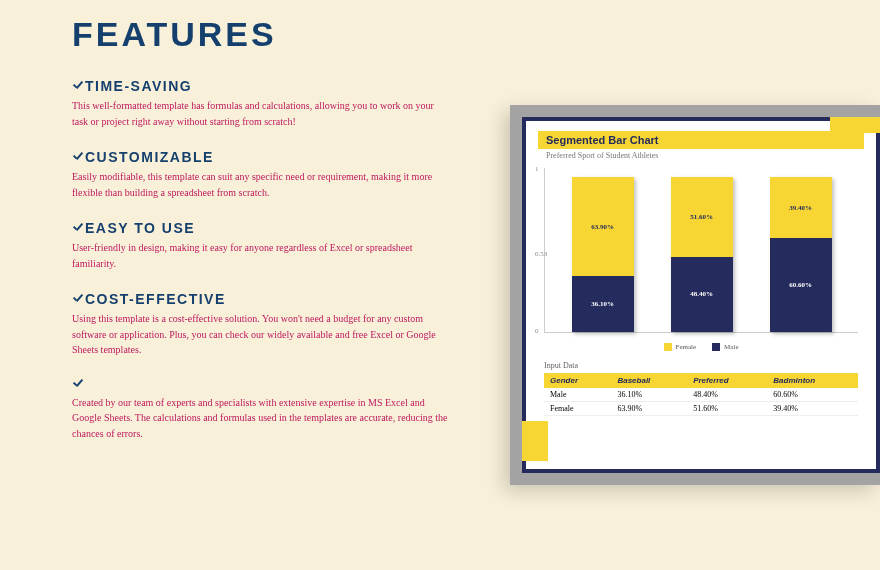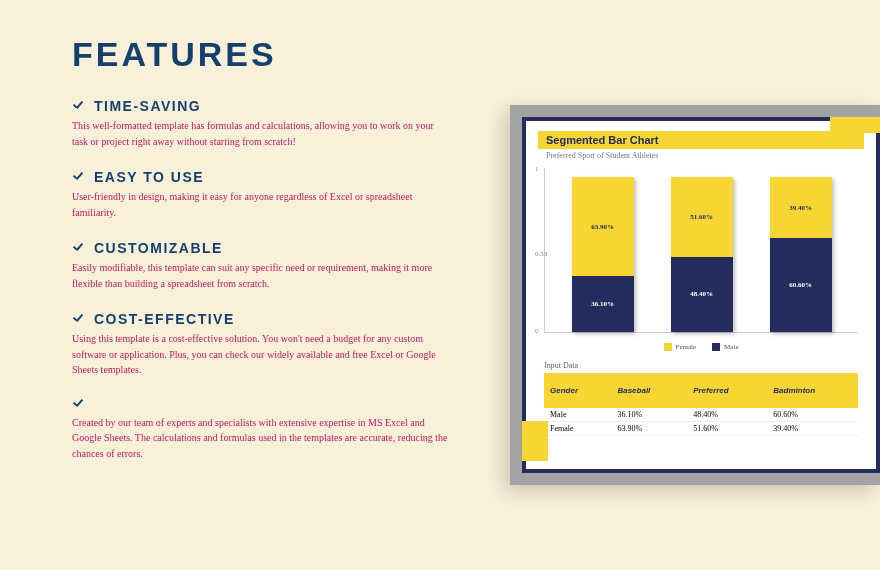--- a/index.html
+++ b/index.html
@@ -1,21 +1,21 @@
 <!DOCTYPE html>
 <html><head>
 <meta charset="utf-8">
 <style>
 *{margin:0;padding:0;box-sizing:border-box}
 body{background:#f8f0d9;width:880px;height:570px;font-family:Georgia,serif;overflow:hidden;position:relative}
-.content{display:flex;padding:35px 0 0 72px}
+.content{display:flex;padding:15px 0 0 72px}
 .left{width:390px}
 .heading{font-family:Arial,sans-serif;font-weight:900;font-size:34px;letter-spacing:3px;color:#15406e;margin-bottom:24px}
 .feature{margin-bottom:20px}
-.feature-head{display:flex;align-items:center;gap:9px;margin-bottom:4px}
+.feature-head{display:flex;align-items:center;margin-bottom:4px}
 .check{width:13px;height:13px;position:relative;flex-shrink:0}
 .check::before{content:'';position:absolute;left:1px;top:5px;width:4px;height:2px;background:#15406e;transform:rotate(45deg)}
 .check::after{content:'';position:absolute;left:3px;top:4px;width:9px;height:2px;background:#15406e;transform:rotate(-50deg)}
 .feature-title{font-family:Arial,sans-serif;font-weight:700;font-size:14px;letter-spacing:1.5px;color:#15406e}
 .feature-desc{font-size:10px;line-height:1.55;color:#be185d;max-width:380px}
 .preview{position:absolute;right:0;top:105px;width:370px;height:380px;background:#a3a3a3;box-shadow:-6px 6px 18px rgba(0,0,0,.18);overflow:hidden}
 .preview-inner{position:absolute;top:12px;left:12px;right:0;bottom:12px;border:4px solid #252b5c;background:#fff}
 .chart-title-bar{background:#f7d633;margin:10px 12px 0 12px;padding:3px 8px}
 .chart-title{font-family:Arial,sans-serif;font-weight:700;font-size:11px;color:#252b5c}
 .chart-sub{font-size:8px;color:#777;margin:2px 20px 8px}
@@ -26,21 +26,21 @@
 .bar{width:62px;height:155px;display:flex;flex-direction:column;position:relative;box-shadow:2px 2px 4px rgba(0,0,0,.25)}
 .seg{display:flex;align-items:center;justify-content:center;font-size:7px;font-weight:bold}
 .seg-f{background:#f7d633;color:#252b5c}
 .seg-m{background:#252b5c;color:#fff}
 .legend{display:flex;justify-content:center;gap:16px;margin-top:10px;font-size:7px;color:#555}
 .legend-item{display:flex;align-items:center;gap:4px}
 .swatch{width:8px;height:8px}
 .sw-f{background:#f7d633}.sw-m{background:#252b5c}
 .input-label{font-size:8px;color:#666;margin:10px 18px 3px}
 .data-table{margin:0 18px;border-collapse:collapse;width:calc(100% - 36px);font-size:8px}
-.data-table th{background:#f7d633;padding:13px 6px;text-align:left;font-weight:700;font-style:italic;color:#252b5c;font-family:Arial,sans-serif}
+.data-table th{background:#f7d633;padding:3px 6px;text-align:left;font-weight:700;font-style:italic;color:#252b5c;font-family:Arial,sans-serif}
 .data-table td{padding:2px 6px;border-bottom:1px solid #eee}
 .corner-b{position:absolute;left:-4px;bottom:8px;width:26px;height:40px;background:#f7d633}
 .corner-t{position:absolute;right:-4px;top:-4px;width:50px;height:16px;background:#f7d633}
 </style>
 </head>
 <body>
 
 <div class="content">
   <div class="left">
     <h1 class="heading">FEATURES</h1>
@@ -49,31 +49,31 @@
       <div class="feature-head">
         <span class="check"></span>
         <span class="feature-title">TIME-SAVING</span>
       </div>
       <p class="feature-desc">This well-formatted template has formulas and calculations, allowing you to work on your task or project right away without starting from scratch!</p>
     </div>
 
     <div class="feature">
       <div class="feature-head">
         <span class="check"></span>
-        <span class="feature-title">EASY TO USE</span>
+        <span class="feature-title">CUSTOMIZABLE</span>
       </div>
-      <p class="feature-desc">User-friendly in design, making it easy for anyone regardless of Excel or spreadsheet familiarity.</p>
+      <p class="feature-desc">Easily modifiable, this template can suit any specific need or requirement, making it more flexible than building a spreadsheet from scratch.</p>
     </div>
 
     <div class="feature">
       <div class="feature-head">
         <span class="check"></span>
-        <span class="feature-title">CUSTOMIZABLE</span>
+        <span class="feature-title">EASY TO USE</span>
       </div>
-      <p class="feature-desc">Easily modifiable, this template can suit any specific need or requirement, making it more flexible than building a spreadsheet from scratch.</p>
+      <p class="feature-desc">User-friendly in design, making it easy for anyone regardless of Excel or spreadsheet familiarity.</p>
     </div>
 
     <div class="feature">
       <div class="feature-head">
         <span class="check"></span>
         <span class="feature-title">COST-EFFECTIVE</span>
       </div>
       <p class="feature-desc">Using this template is a cost-effective solution. You won't need a budget for any custom software or application. Plus, you can check our widely available and free Excel or Google Sheets templates.</p>
     </div>
 

